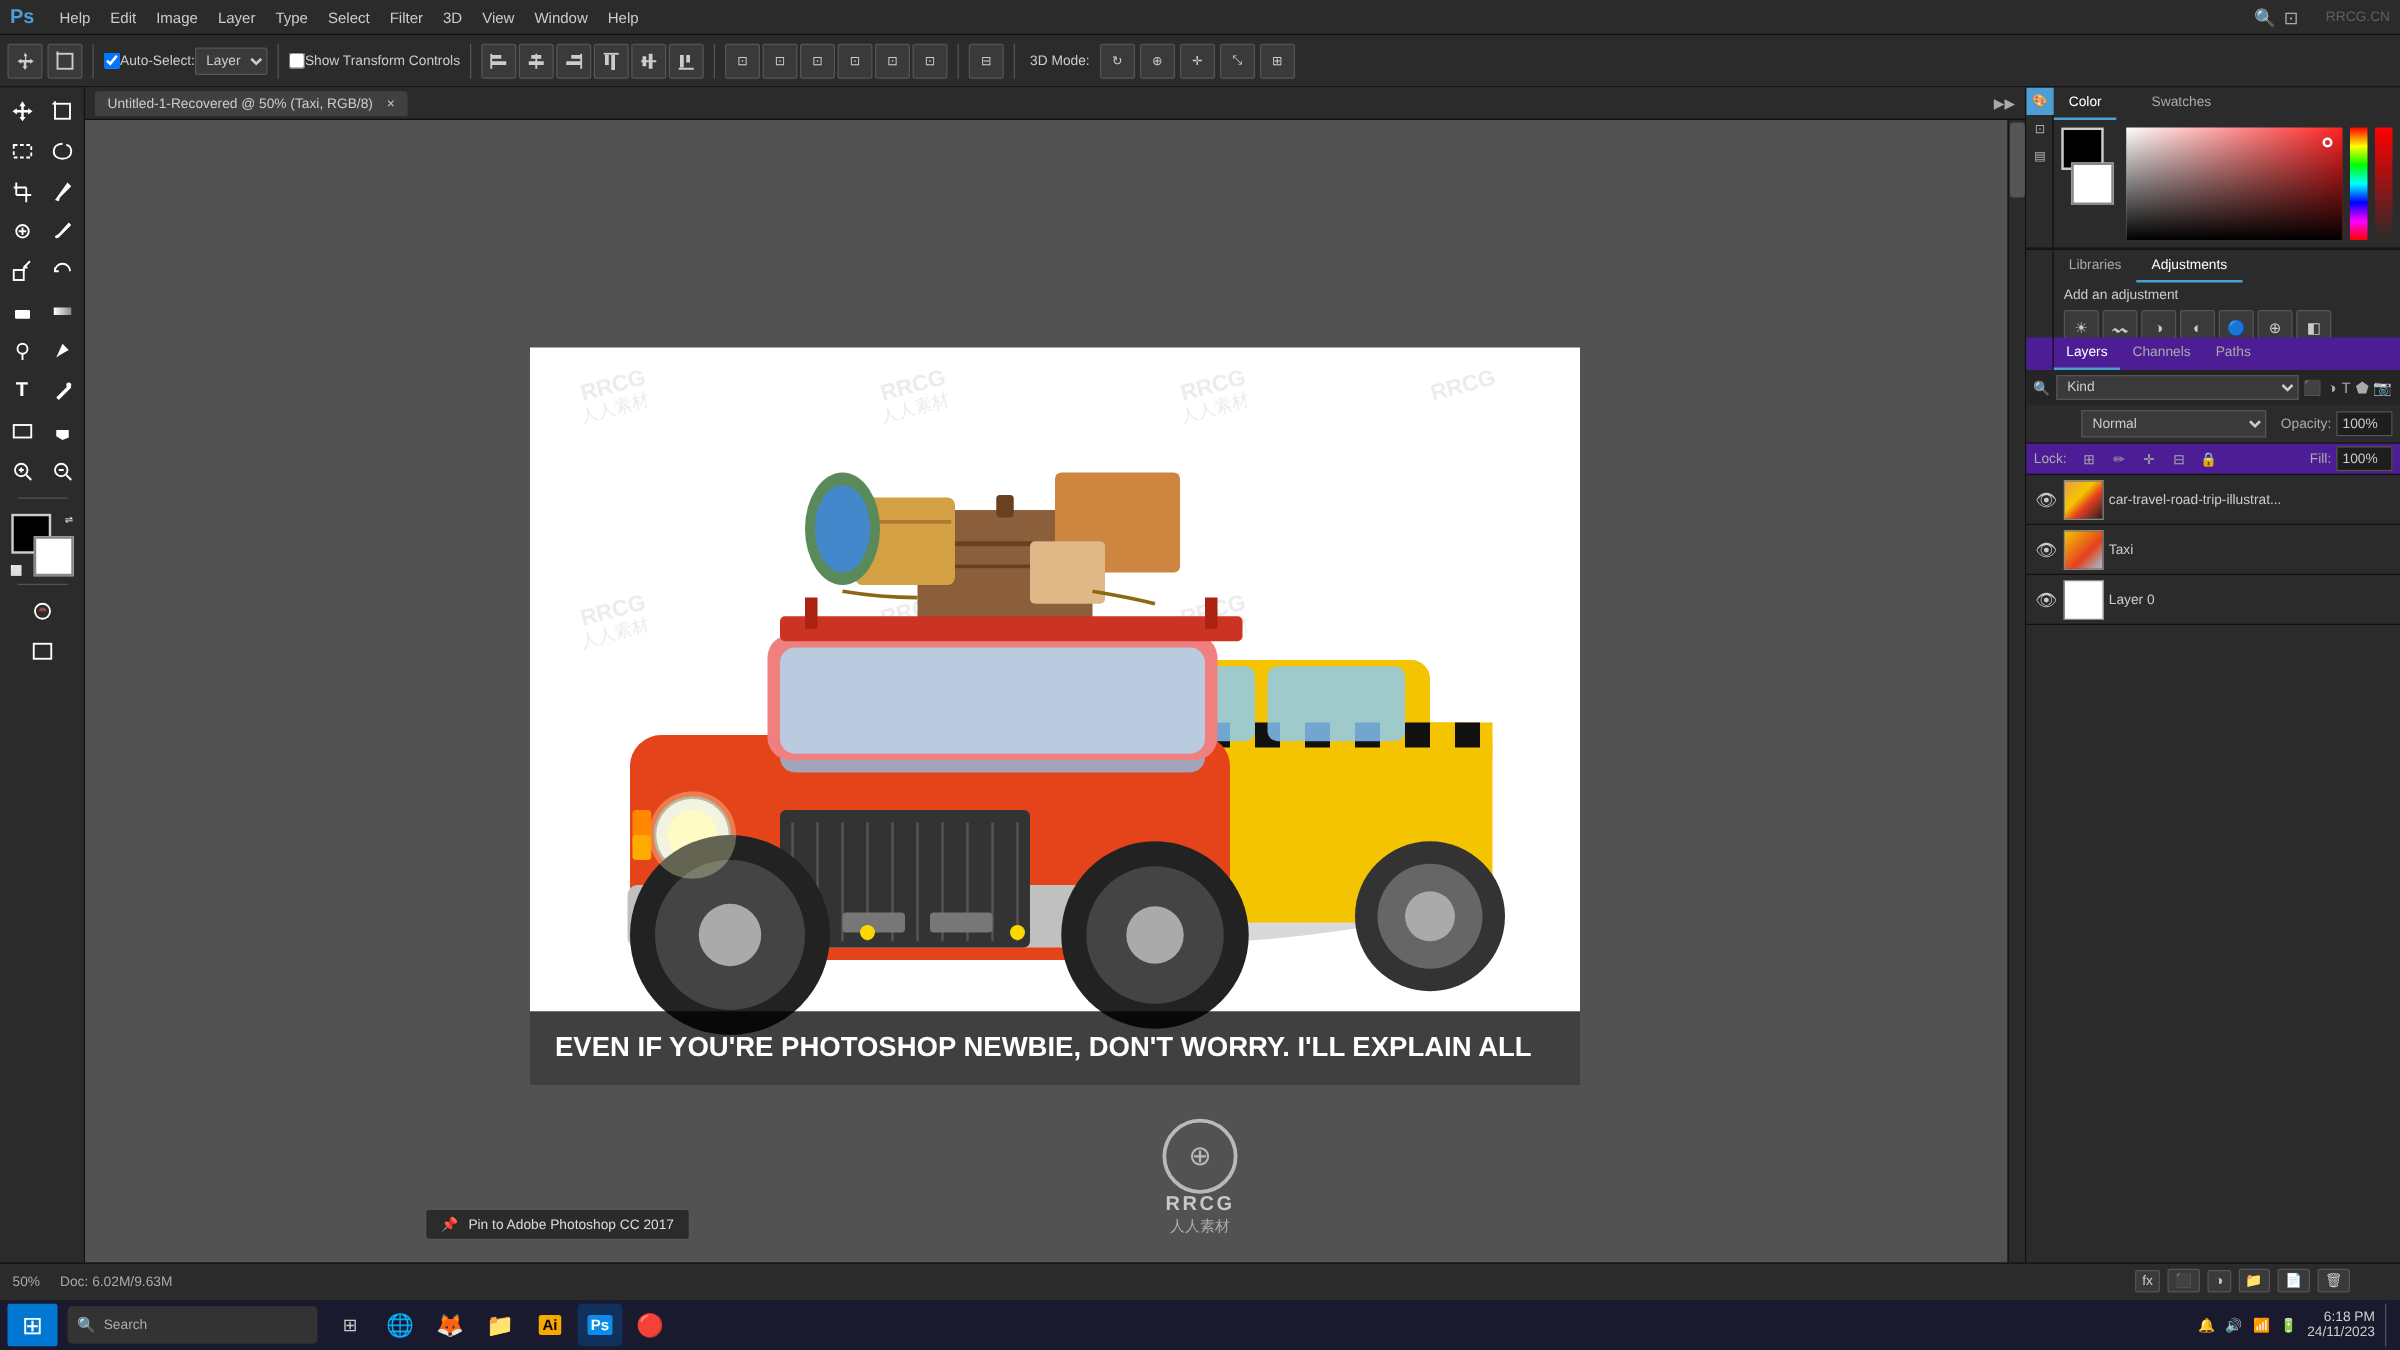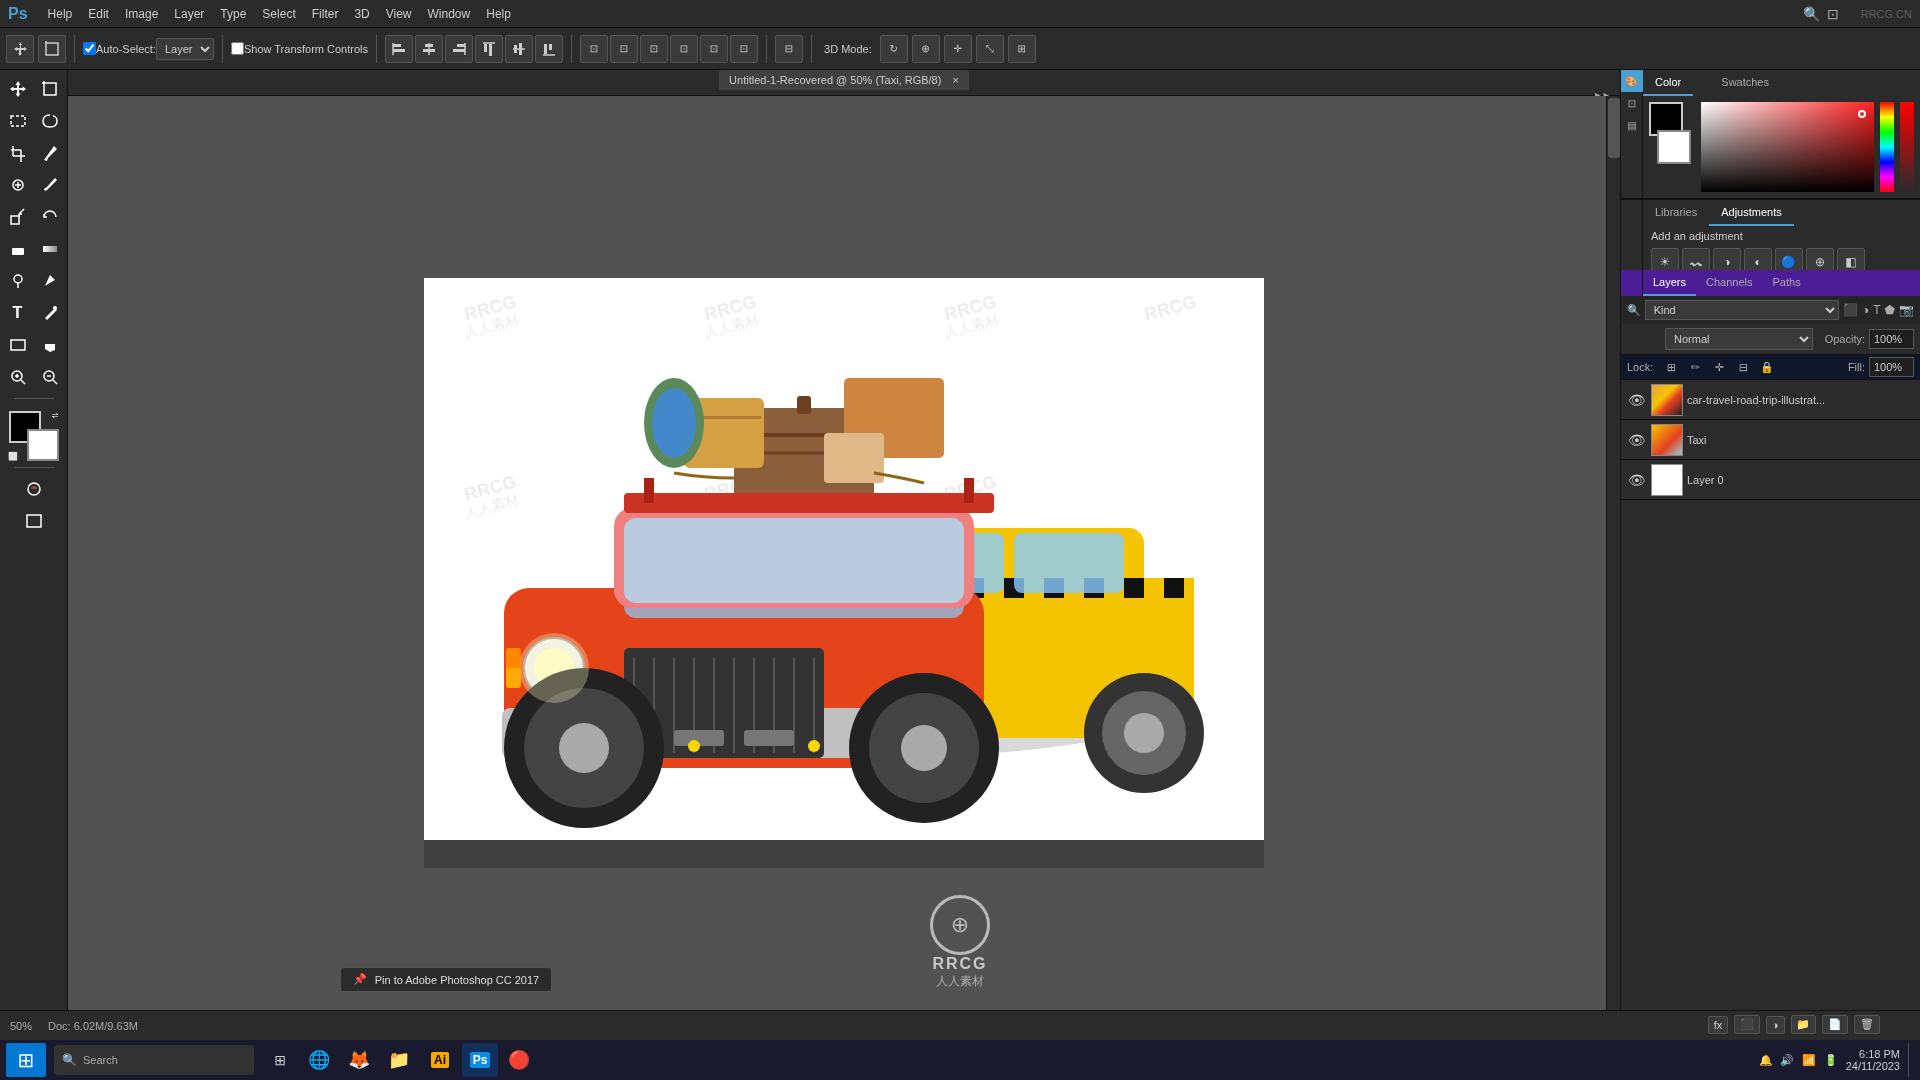--- a/index.html
+++ b/index.html
@@ -21,21 +21,21 @@
     
     #left-panel { position: absolute; top: 70px; left: 0; width: 68px; height: 940px; background: #2b2b2b; border-right: 1px solid #111; display: flex; flex-direction: column; align-items: center; padding: 4px 0; gap: 2px; }
     .tool-icon { width: 30px; height: 30px; display: flex; align-items: center; justify-content: center; color: #ccc; font-size: 14px; cursor: pointer; border-radius: 2px; }
     .tool-row { display: flex; gap: 2px; }
     .fg-bg { position: relative; width: 50px; height: 50px; margin-top: 6px; }
     .fg-color { position: absolute; top: 0; left: 0; width: 32px; height: 32px; background: #000; border: 2px solid #ccc; cursor: pointer; }
     .bg-color { position: absolute; bottom: 0; right: 0; width: 32px; height: 32px; background: #fff; border: 2px solid #888; cursor: pointer; }
 
     
     #canvas-area { position: absolute; top: 70px; left: 68px; right: 300px; bottom: 30px; background: #404040; overflow: hidden; }
-    #canvas-tab { height: 26px; background: #2b2b2b; display: flex; align-items: center; padding: 0 8px; border-bottom: 1px solid #111; flex-direction: column; }
+    #canvas-tab { height: 26px; background: #2b2b2b; display: flex; align-items: center; padding: 0 8px; border-bottom: 1px solid #111; }
     #canvas-tab span { font-size: 11px; color: #ccc; }
     #canvas-content { position: absolute; top: 26px; left: 0; right: 0; bottom: 0; background: #525252; display: flex; align-items: center; justify-content: center; overflow: hidden; }
 
     
     #right-panel { position: absolute; top: 70px; right: 0; width: 300px; bottom: 30px; background: #2b2b2b; border-left: 1px solid #111; overflow: hidden; }
 
     
     #color-section { border-bottom: 1px solid #111; }
     .panel-tabs { display: flex; background: #2b2b2b; border-bottom: 1px solid #111; }
     .panel-tab { padding: 6px 12px; font-size: 11px; color: #aaa; cursor: pointer; border-bottom: 2px solid transparent; }
@@ -48,21 +48,21 @@
     .adj-icon { width: 28px; height: 28px; display: flex; align-items: center; justify-content: center; background: #3a3a3a; border: 1px solid #555; border-radius: 2px; cursor: pointer; font-size: 12px; color: #ccc; }
 
     
     #layers-section { position: absolute; top: 200px; left: 0; right: 0; bottom: 0; }
     .layers-tabs { display: flex; background: #4c1d95; }
     .layers-tab { padding: 6px 10px; font-size: 11px; color: #aaa; cursor: pointer; }
     .layers-tab.active { color: #fff; border-bottom: 2px solid #4a9fd4; }
     .layers-search { display: flex; align-items: center; padding: 4px 6px; gap: 4px; background: #252525; }
     .layers-controls { display: flex; align-items: center; padding: 4px 6px; gap: 4px; background: #2b2b2b; border-bottom: 1px solid #111; }
     .layers-controls select { background: #3a3a3a; border: 1px solid #555; color: #ccc; height: 22px; padding: 0 4px; font-size: 11px; flex: 1; cursor: pointer; margin-left: 38px; }
-    .lock-row { display: flex; align-items: center; padding: 2px 6px; gap: 4px; background: #0f172a; border-bottom: 1px solid #111; font-size: 11px; color: #aaa; }
+    .lock-row { display: flex; align-items: center; padding: 2px 6px; gap: 4px; background: #4c1d95; border-bottom: 1px solid #111; font-size: 11px; color: #aaa; }
     .lock-icon { width: 20px; height: 20px; display: flex; align-items: center; justify-content: center; cursor: pointer; }
     .layer-item { display: flex; align-items: center; height: 40px; padding: 0 6px; border-bottom: 1px solid #111; cursor: pointer; gap: 4px; }
     .layer-vis { width: 20px; height: 20px; display: flex; align-items: center; justify-content: center; cursor: pointer; font-size: 14px; color: #ccc; }
     .layer-thumb { width: 32px; height: 32px; background: #555; border: 1px solid #888; flex-shrink: 0; }
     .layer-name { font-size: 11px; color: #ccc; flex: 1; overflow: hidden; text-overflow: ellipsis; white-space: nowrap; }
     .layer-thumb-white { background: #fff; }
     .layers-bottom { position: absolute; bottom: 0; left: 0; right: 0; height: 28px; background: #2b2b2b; display: flex; align-items: center; justify-content: flex-end; padding: 0 6px; gap: 4px; border-top: 1px solid #111; }
     .layers-bottom-btn { width: 22px; height: 22px; display: flex; align-items: center; justify-content: center; background: #3a3a3a; border: 1px solid #555; cursor: pointer; border-radius: 2px; font-size: 12px; color: #ccc; }
 
     
@@ -486,20 +486,21 @@
         <rect x="250" y="452" width="50" height="16" rx="3" fill="#777"></rect>
         <rect x="320" y="452" width="50" height="16" rx="3" fill="#777"></rect>
         <circle cx="270" cy="468" r="6" fill="#FFD700"></circle>
         <circle cx="390" cy="468" r="6" fill="#FFD700"></circle>
 
         <rect x="82" y="370" width="15" height="30" rx="3" fill="#FF8800"></rect>
         <rect x="82" y="390" width="15" height="20" rx="3" fill="#FFAA00"></rect>
       </svg>
 
       <div style="position:absolute;bottom:0;left:0;right:0;background:rgba(0,0,0,0.75);padding:14px 20px;">
+        <p style="color:#fff;font-size:22px;font-weight:bold;text-transform:uppercase;line-height:1.4;font-family:Impact,Arial,sans-serif;">EVEN IF YOU'RE PHOTOSHOP NEWBIE, DON'T WORRY. I'LL EXPLAIN ALL</p>
       </div>
     </div>
 
     <div style="position:absolute;right:0;top:0;width:14px;bottom:14px;background:#2b2b2b;border-left:1px solid #111;">
       <div style="width:12px;height:60px;background:#555;border-radius:3px;margin:2px auto 0 auto;cursor:pointer;"></div>
     </div>
 
     <div style="position:absolute;bottom:0;left:0;right:14px;height:14px;background:#2b2b2b;border-top:1px solid #111;">
       <div style="height:12px;width:100px;background:#555;border-radius:3px;margin:1px 0 0 20px;cursor:pointer;"></div>
     </div>

